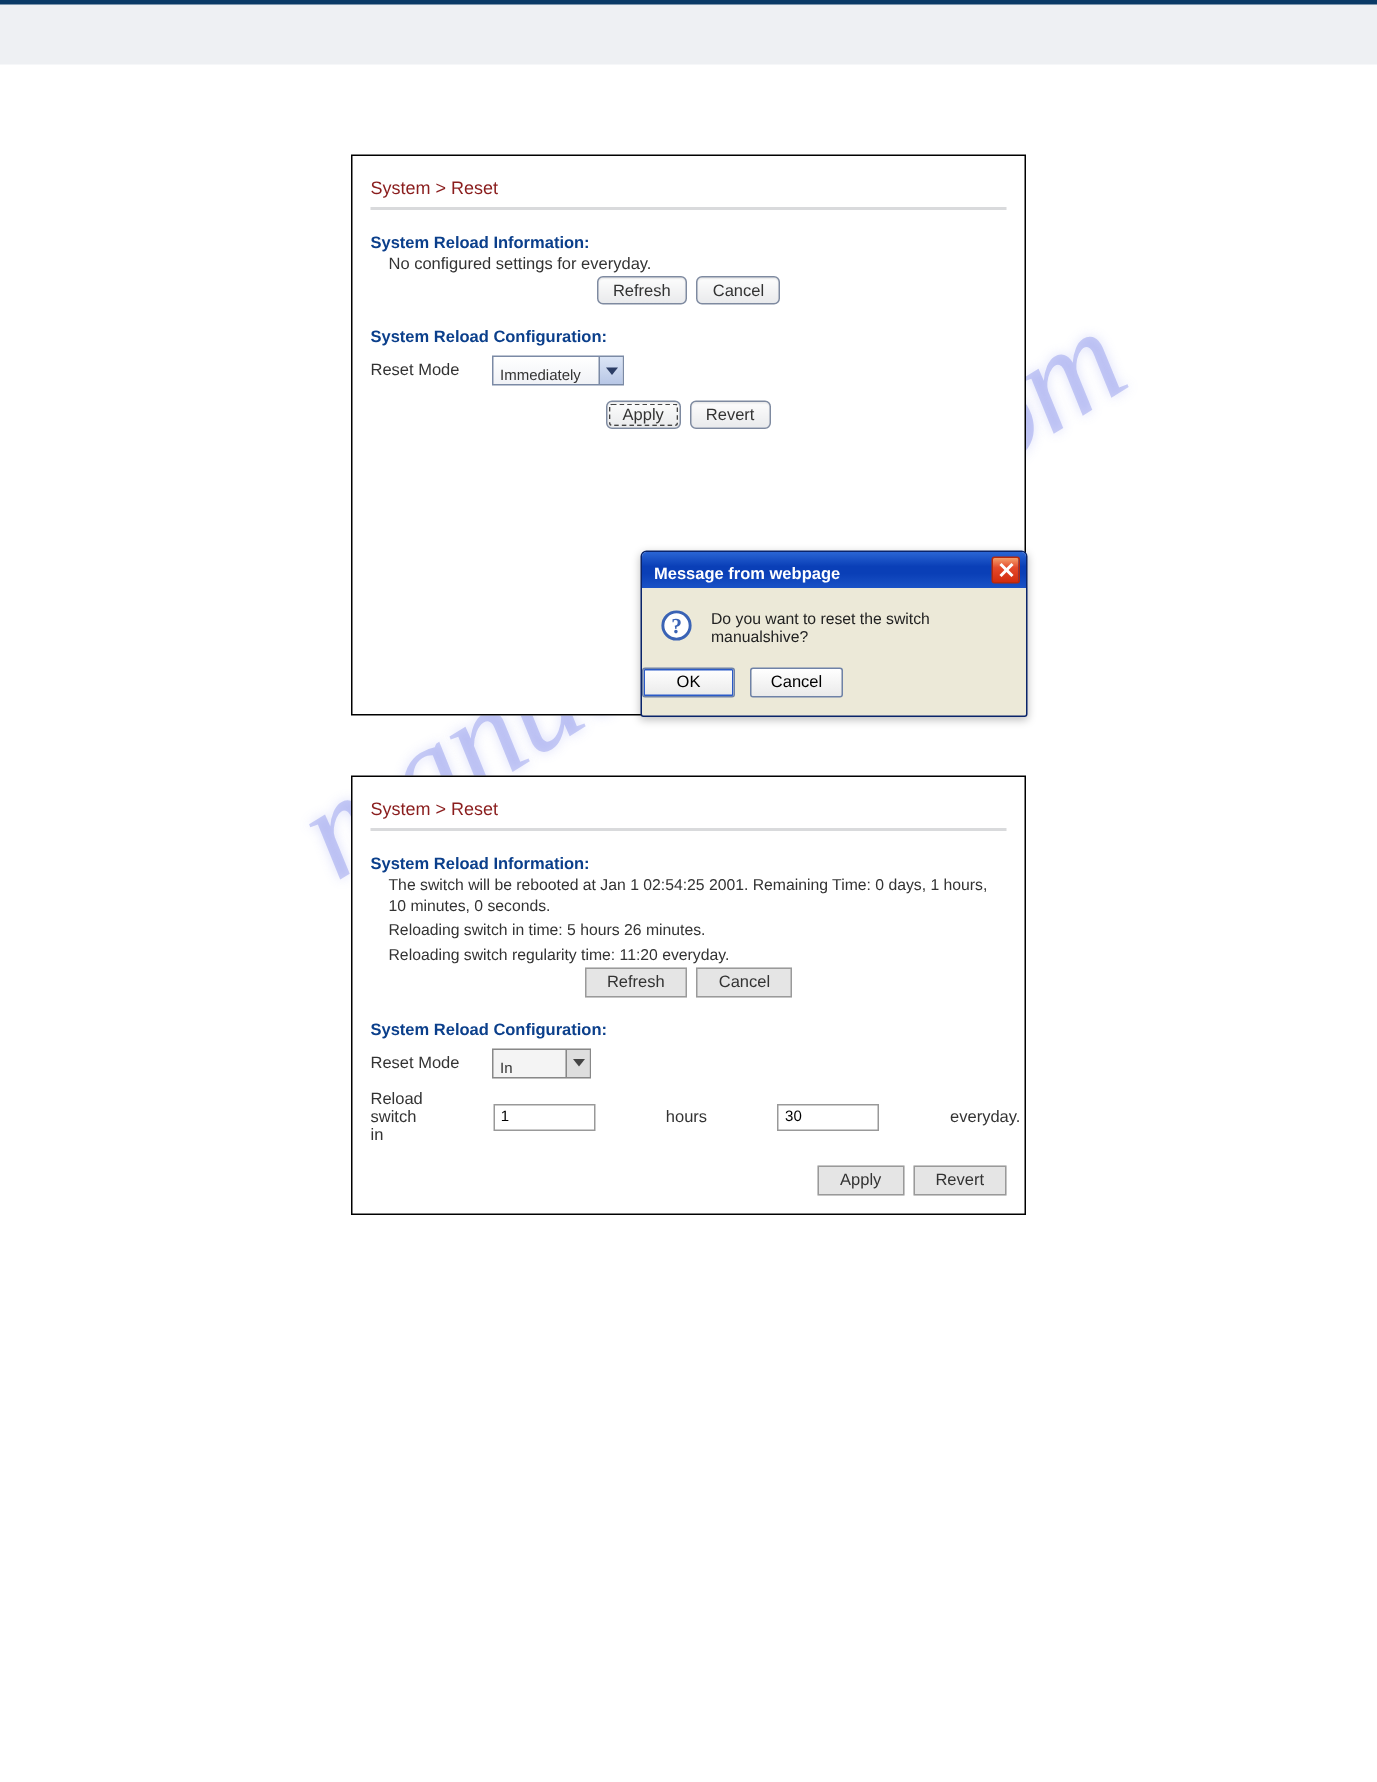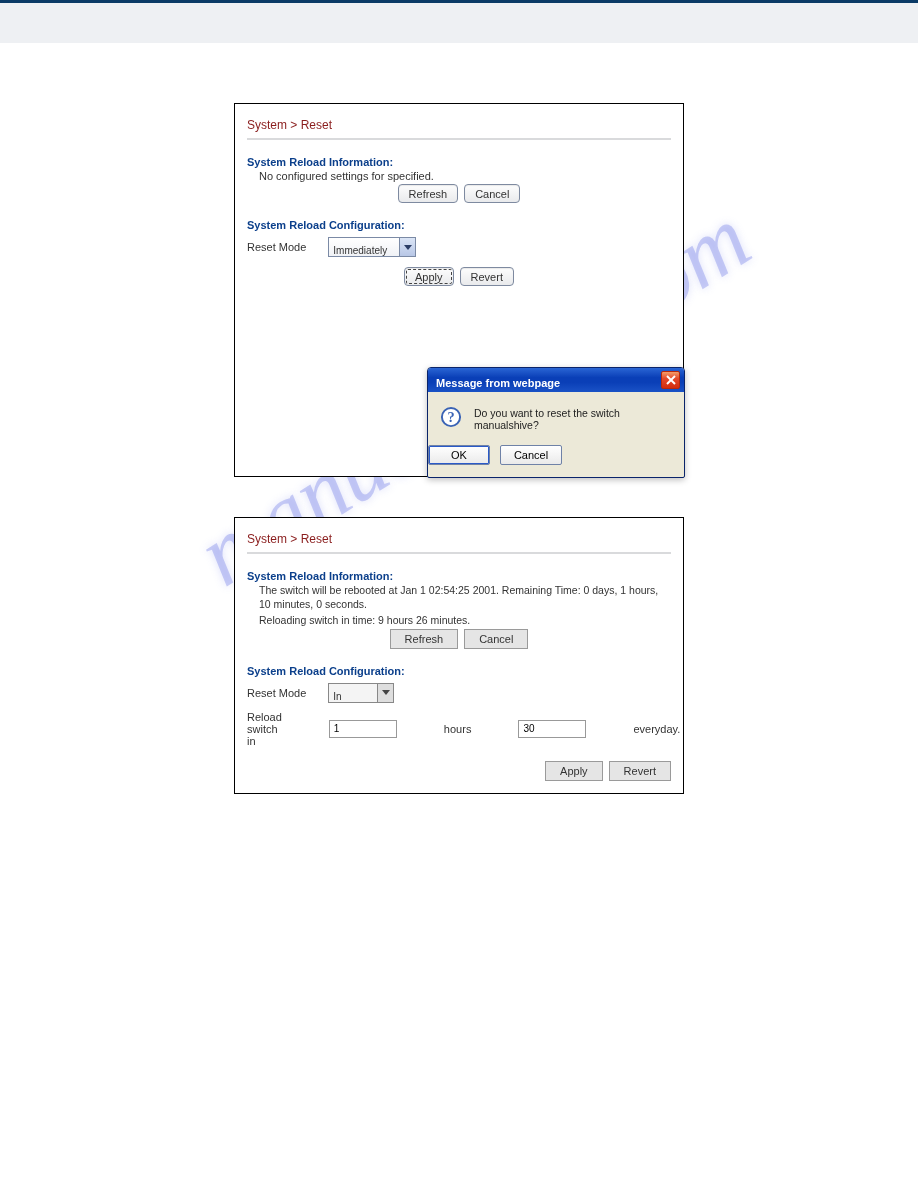--- a/index.html
+++ b/index.html
@@ -229,21 +229,21 @@
 
 <div class="page" style="position:relative;">
 
   <div class="wm">manualshive.com</div>
 
   <div class="figure-wrap">
     <div class="figure-frame" style="min-height:350px;">
       <div class="breadcrumb">System &gt; Reset</div>
 
       <div class="section-h">System Reload Information:</div>
-      <div class="plain">No configured settings for specified.</div>
+      <div class="plain">No configured settings for everyday.</div>
 
       <div class="btn-row center">
         <button class="round-btn">Refresh</button>
         <button class="round-btn">Cancel</button>
       </div>
 
       <div class="section-h">System Reload Configuration:</div>
 
       <div class="row" style="margin-bottom:10px;">
         <span class="lbl">Reset Mode</span>
@@ -284,21 +284,22 @@
 
     </div>
   </div>
 
   <div class="figure-wrap">
     <div class="figure-frame">
       <div class="breadcrumb">System &gt; Reset</div>
 
       <div class="section-h">System Reload Information:</div>
       <div class="info-line">The switch will be rebooted at Jan 1 02:54:25 2001. Remaining Time: 0 days, 1 hours, 10 minutes, 0 seconds.</div>
-      <div class="info-line">Reloading switch in time: 9 hours 26 minutes.</div>
+      <div class="info-line">Reloading switch in time: 5 hours 26 minutes.</div>
+      <div class="info-line">Reloading switch regularity time: 11:20 everyday.</div>
 
       <div class="btn-row center">
         <button class="flat-btn">Refresh</button>
         <button class="flat-btn">Cancel</button>
       </div>
 
       <div class="section-h">System Reload Configuration:</div>
 
       <div class="row">
         <span class="lbl">Reset Mode</span>

